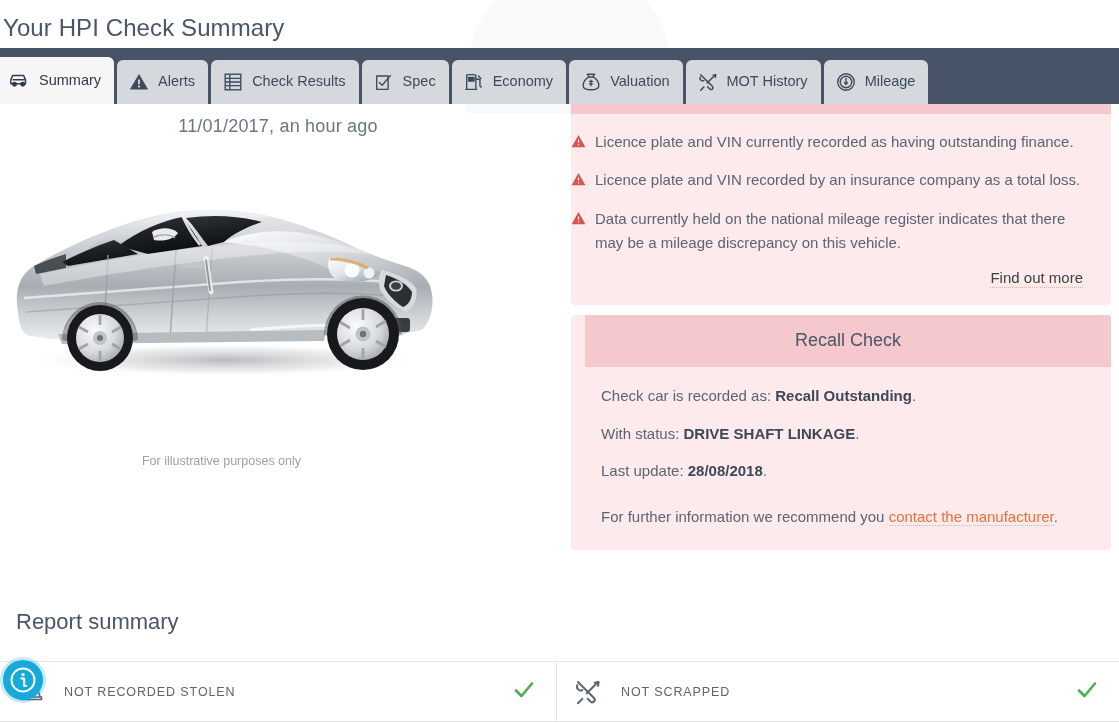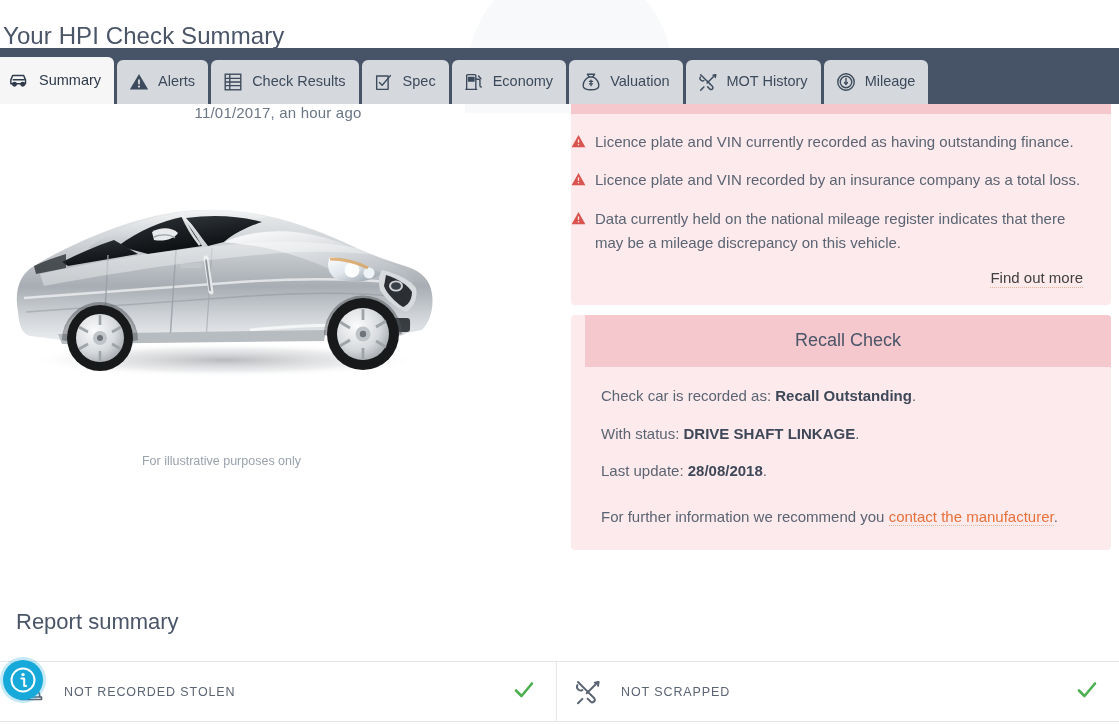--- a/index.html
+++ b/index.html
@@ -17,21 +17,21 @@
   
   .watermark{
     position:absolute; left:470px; top:-40px; width:200px; height:150px;
     background:#f7f9fb; border-radius:50% 50% 0 0 / 70% 70% 0 0;
     transform:perspective(200px) rotateX(8deg);
     pointer-events:none;
   }
 
   
   .page-title{
-    position:absolute; left:3px; top:12px; height:48px;
+    position:absolute; left:3px; top:4px; height:48px;
     display:flex; align-items:center;
     font-size:24px; font-weight:400; color:#4a5568;
     letter-spacing:.1px;
   }
 
   
   .tabbar{
     position:absolute; left:0; top:48px; width:1119px; height:56px;
     background:#475467;
     display:flex; align-items:flex-end;
@@ -56,22 +56,22 @@
   .tab .lbl{ line-height:1; padding-bottom:1px; }
   .tab.active .lbl{ color:#2f3a4a; }
 
   
   .content{ position:absolute; left:0; top:104px; width:1119px; height:620px; }
 
   
   .left-col{ position:absolute; left:0; top:0; width:556px; height:490px; }
   .check-date{
     width:100%; text-align:center;
-    font-size:15px; color:#6b7685;
-    padding-top:0; letter-spacing:.2px;
+    font-size:18px; color:#6b7685;
+    padding-top:12px; letter-spacing:.2px;
   }
   .car-wrap{
     position:absolute; left:0; top:58px; width:450px; height:230px;
   }
   .car-caption{
     position:absolute; left:0; top:350px; width:443px; text-align:center;
     font-size:12.5px; color:#9aa2ad;
   }
 
   

